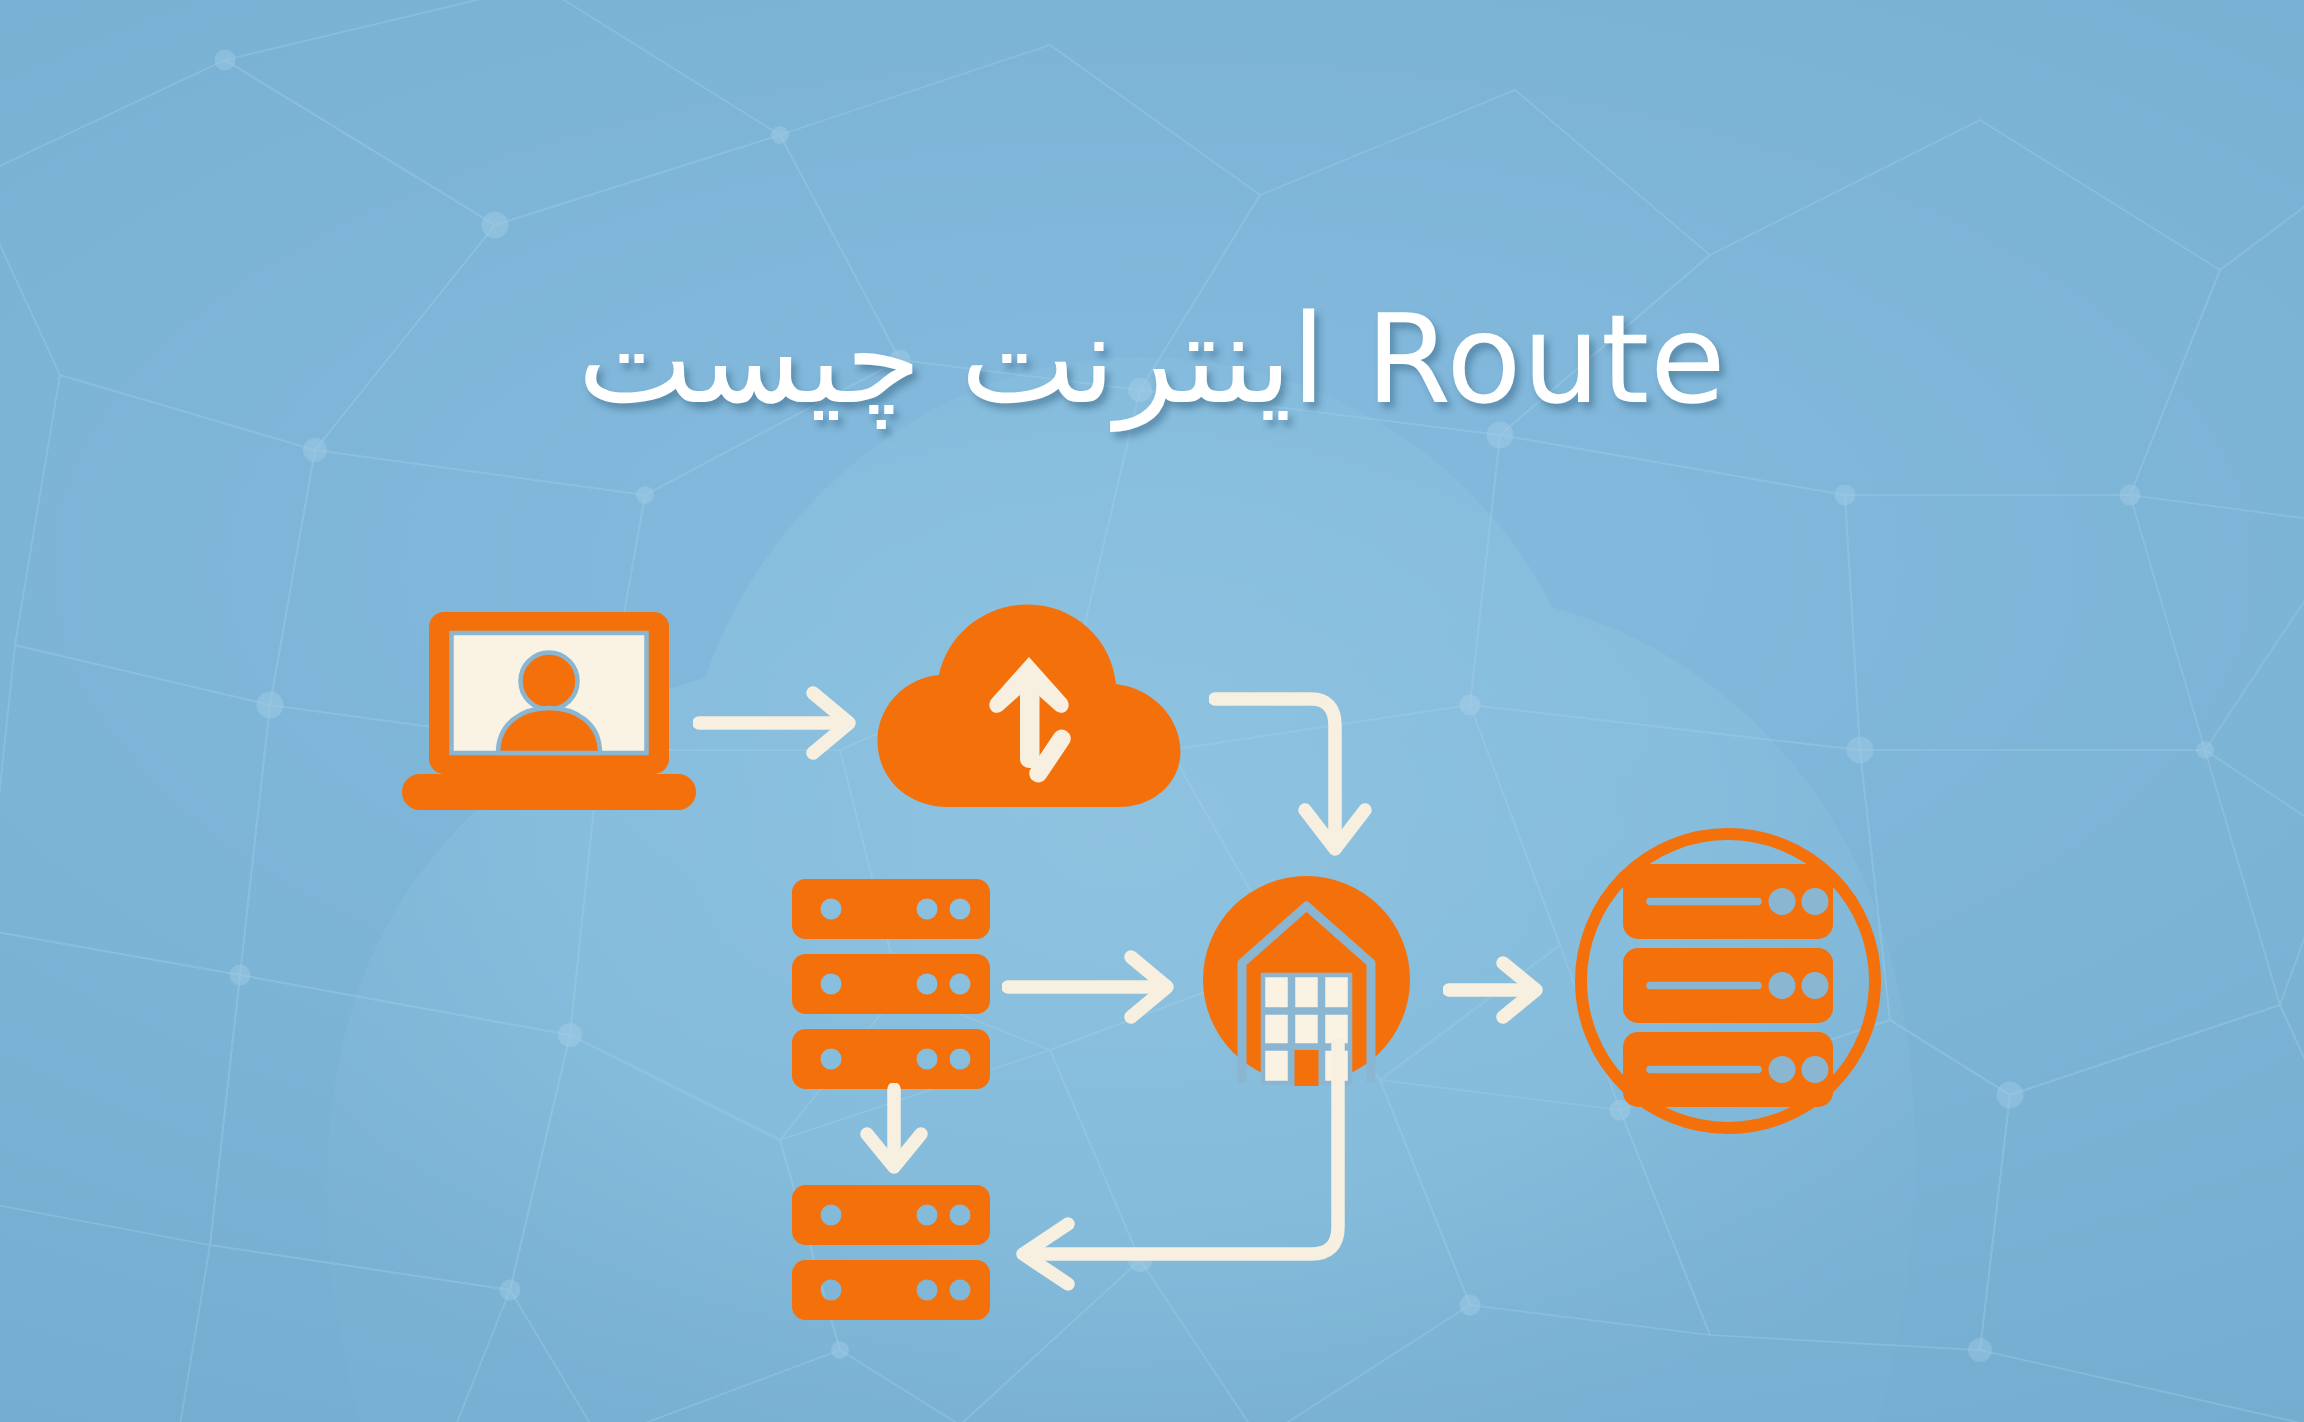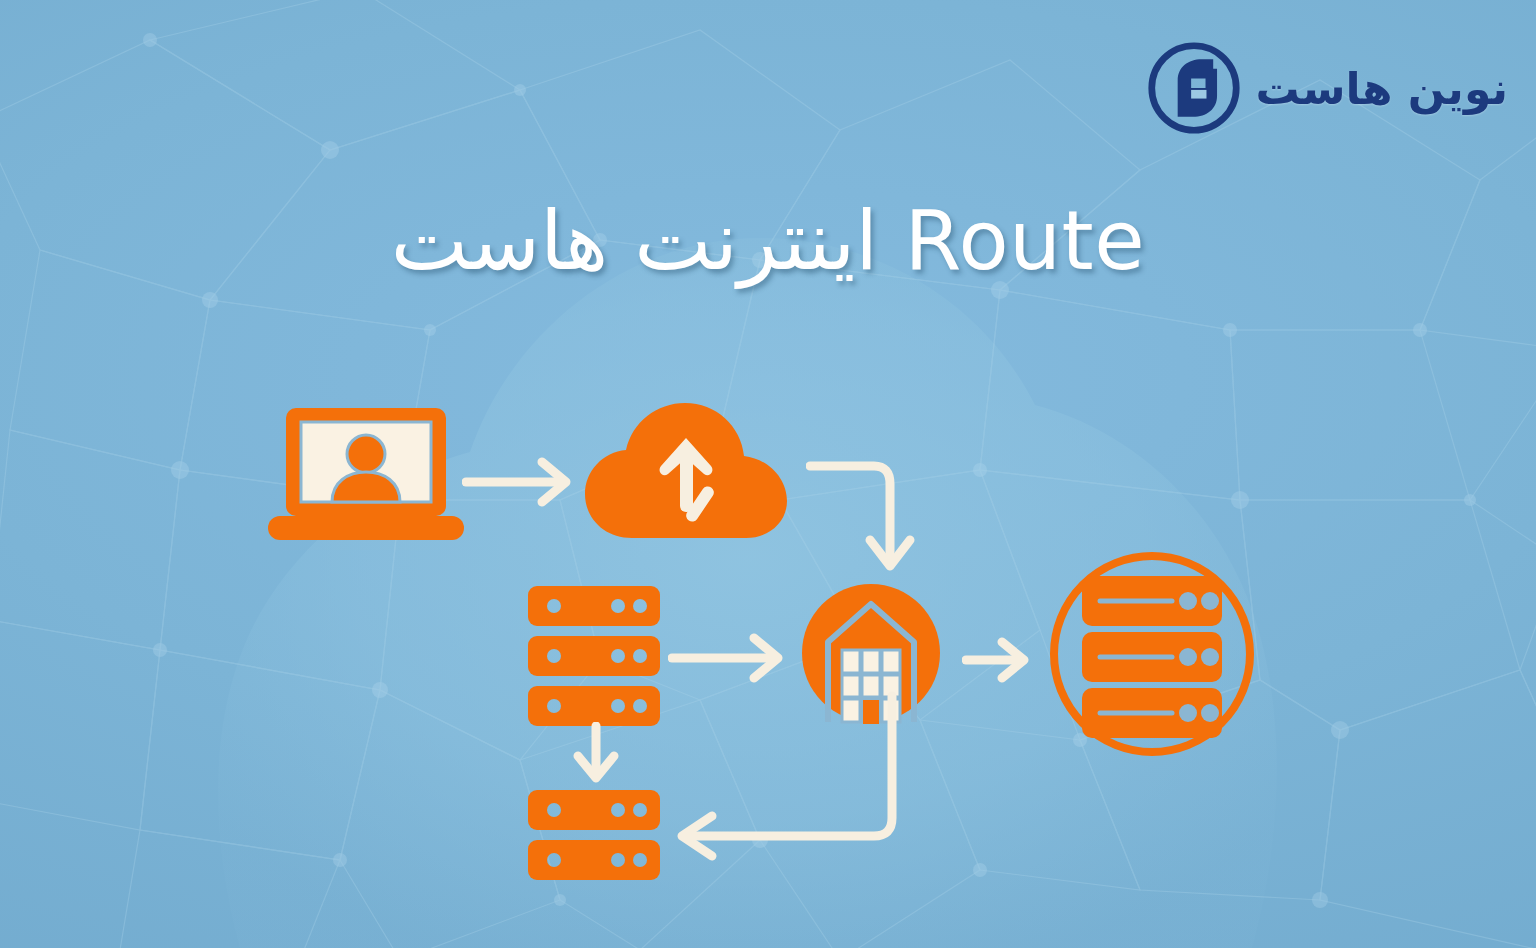--- a/index.html
+++ b/index.html
@@ -172,32 +172,22 @@
       <circle cx="340" cy="860" r="7"></circle>
       <circle cx="560" cy="900" r="6"></circle>
       <circle cx="760" cy="840" r="8"></circle>
       <circle cx="980" cy="870" r="7"></circle>
       <circle cx="1320" cy="900" r="8"></circle>
       <circle cx="1420" cy="330" r="7"></circle>
       <circle cx="1470" cy="500" r="6"></circle>
     </g>
   </svg>
 
-  <div class="brand">
-    <span class="brand-text">نوین هاست</span>
-    <svg class="brand-mark" width="96" height="96" viewBox="0 0 100 100">
-      <circle cx="50" cy="50" r="44" fill="none" stroke="#1c3a7e" stroke-width="7"></circle>
-      <path d="M33 80 L33 42 C33 28 44 20 58 20 L70 20 L70 30
-               C70 36 66 40 60 40 L47 40 L47 50 L62 50 L62 30
-               L74 30 L74 58 C74 72 63 80 49 80 Z" fill="#1c3a7e"></path>
-      <rect x="47" y="52" width="16" height="9" fill="#9cc9e3"></rect>
-    </svg>
-  </div>
-
-  <div class="title">Route اینترنت هاست</div>
+
+  <div class="title">Route اینترنت چیست</div>
 
   <div class="diagram">
 
     <svg class="node" id="laptop" width="200" height="140" viewBox="0 0 200 140">
       <rect x="18" y="4" width="160" height="108" rx="10" fill="#f4700a"></rect>
       <rect x="33" y="18" width="130" height="80" fill="#faf2e3" stroke="#8bb6d2" stroke-width="3"></rect>
       <circle cx="98" cy="50" r="19" fill="#f4700a" stroke="#8bb6d2" stroke-width="3"></circle>
       <path d="M64 98 C64 78 80 68 98 68 C116 68 132 78 132 98 Z" fill="#f4700a" stroke="#8bb6d2" stroke-width="3"></path>
       <rect x="0" y="112" width="196" height="24" rx="12" fill="#f4700a"></rect>
     </svg>

